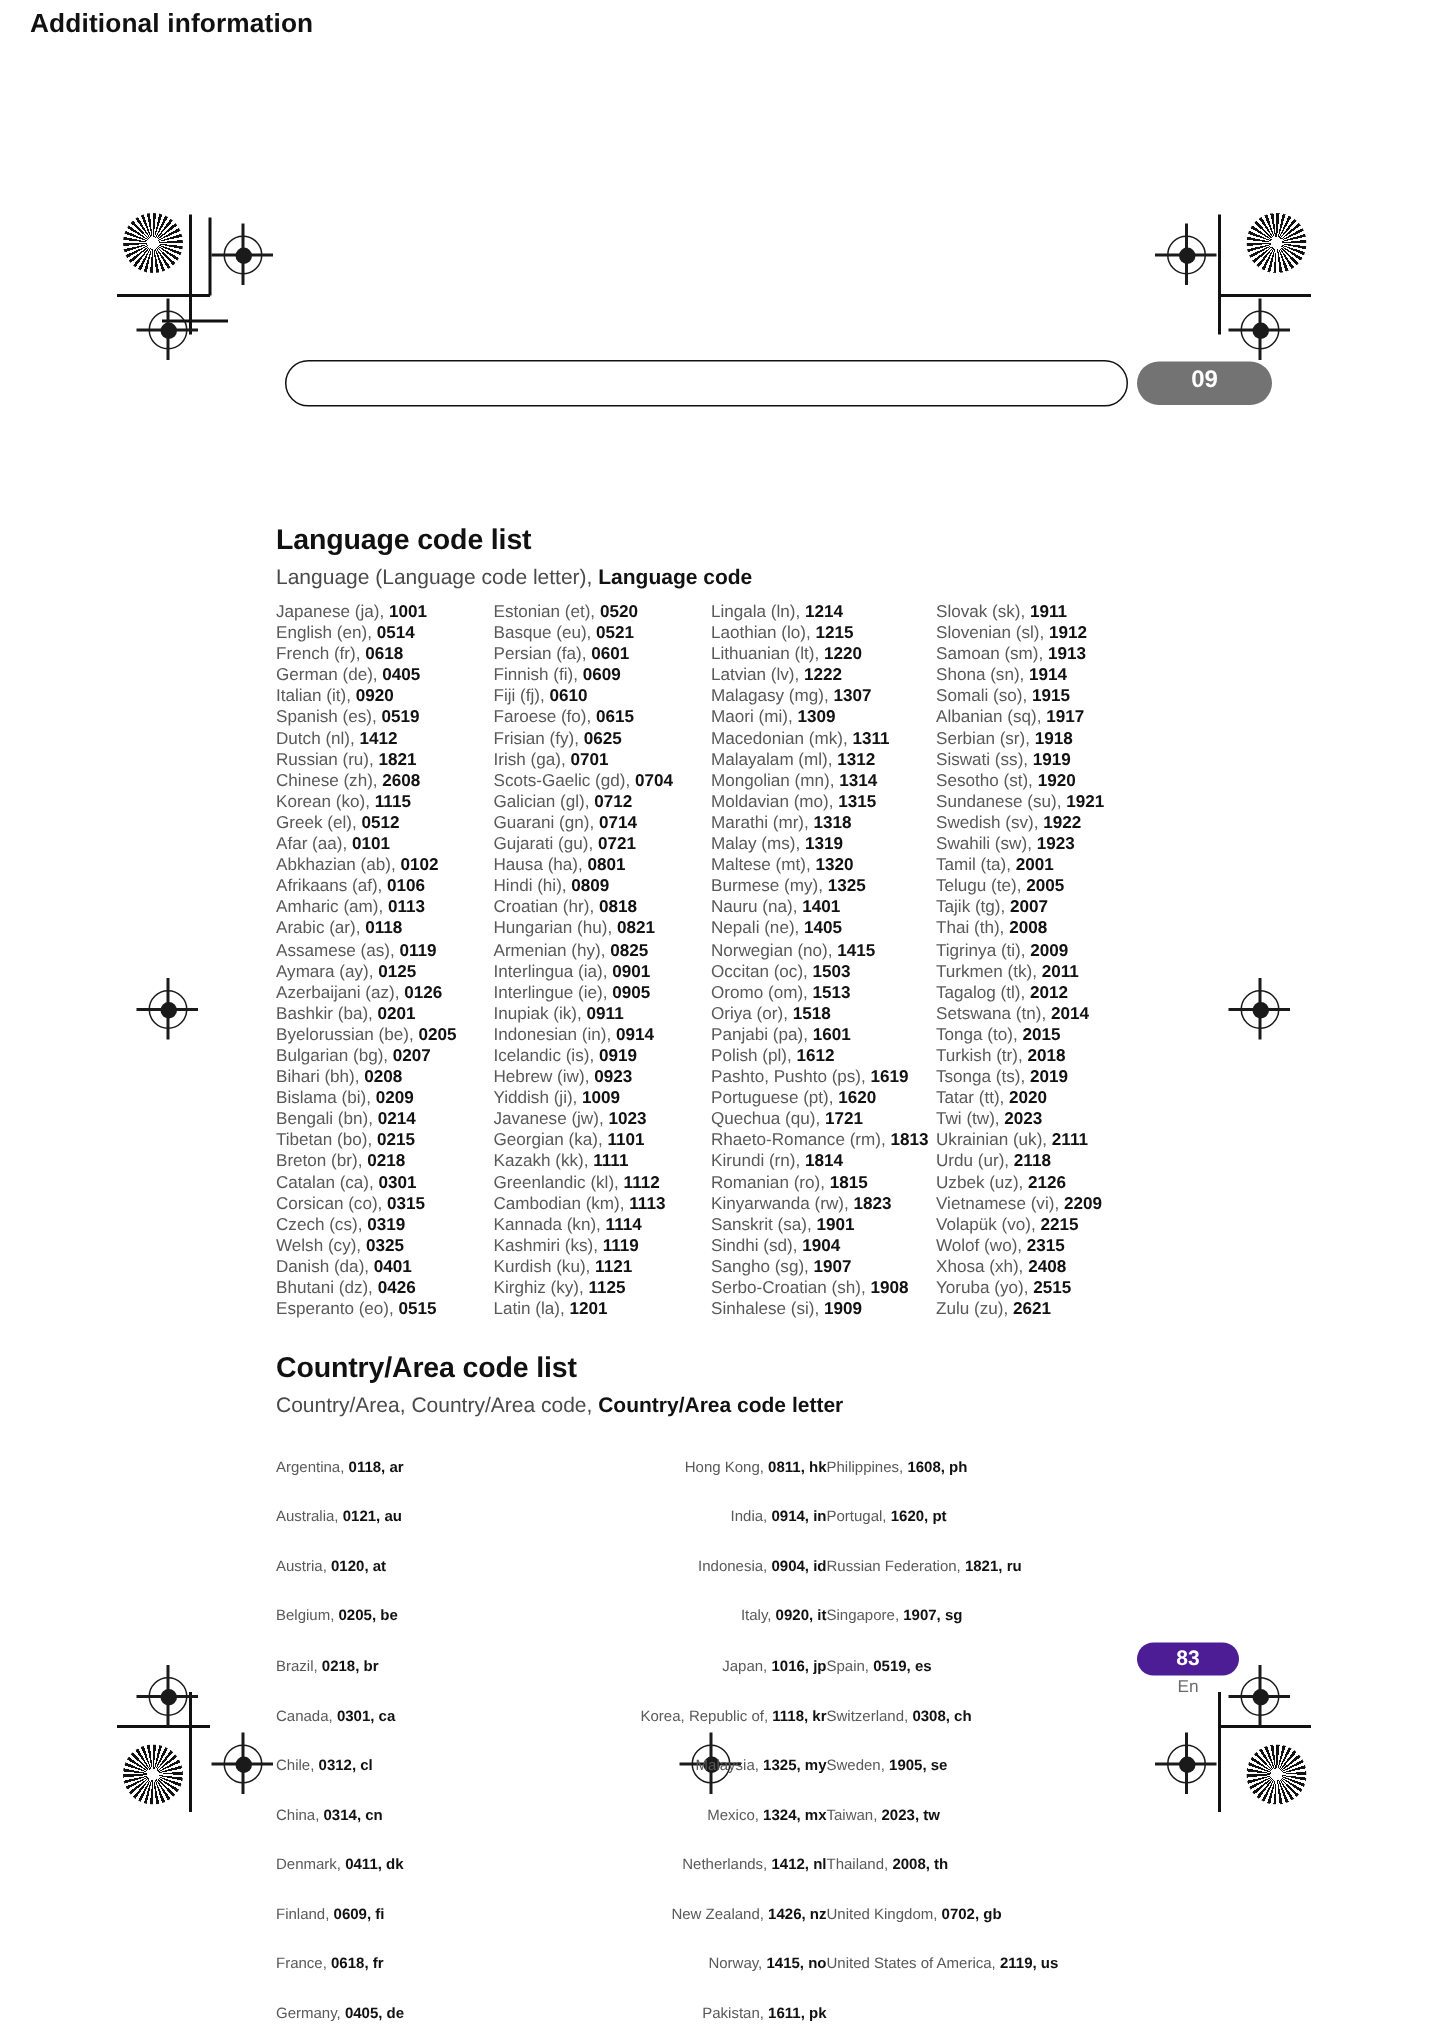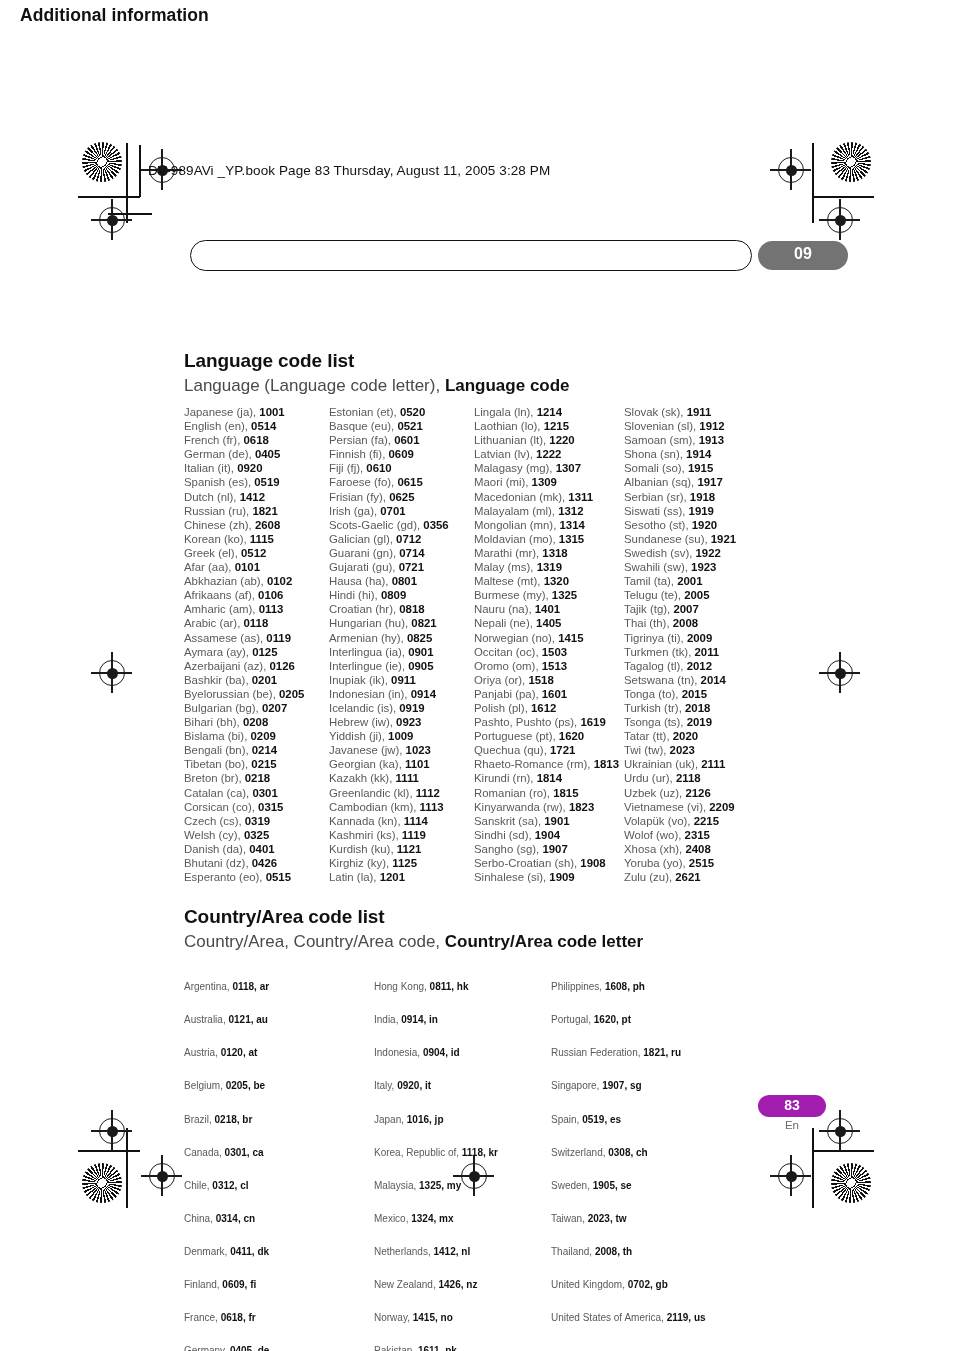--- a/index.html
+++ b/index.html
@@ -126,21 +126,21 @@
   }
   h2.sec-title {
     margin: 0;
     font-size: 19px;
     font-weight: bold;
     color: #111;
     letter-spacing: -0.1px;
   }
   .sec-sub {
     margin: 4px 0 9px 0;
-    font-size: 17px;
+    font-size: 14px;
     color: #4a4a4a;
   }
   .sec-sub b { color: #111; font-weight: bold; }
 
   .code-cols {
     display: flex;
     gap: 0px;
     align-items: center;
   }
   .code-col {
@@ -162,40 +162,40 @@
   .code-col li b {
     color: #111;
     font-weight: bold;
   }
 
   .sec-gap { height: 22px; }
 
   .country-cols { display: flex; }
   .country-col { flex: 0 0 auto; }
   .country-col.c1 { width: 190px; }
-  .country-col.c2 { width: 177px; }
+  .country-col.c2 { width: 177px; text-align: right; }
   .country-col.c3 { width: 233px; }
   .country-col ul { list-style: none; margin: 0; padding: 0; }
   .country-col li {
     font-size: 10px;
     line-height: 14.1px;
     color: #595959;
     white-space: nowrap;
     margin-top: 19px;
   }
   .country-col li b { color: #111; font-weight: bold; }
 
   
   .folio-pill {
     position: absolute;
     left: 758px;
     top: 1095px;
     width: 68px;
     height: 22px;
-    background: #a21caf;
+    background: #4c1d95;
     border-radius: 11px;
   }
   .folio-num {
     position: absolute;
     left: 0; right: 0; top: 2px;
     text-align: center;
     color: #ffffff;
     font-size: 14px;
     font-weight: bold;
   }
@@ -258,21 +258,20 @@
   <div class="reg-target" style="left:778px; top:1163px;">
       <div class="reg-dot"></div>
     </div>
   <div class="reg-target" style="left:827px; top:1118px;">
       <div class="reg-dot"></div>
     </div>
   <div class="reg-target" style="left:99px; top:1118px;">
       <div class="reg-dot"></div>
     </div>
 
-  <div class="file-line">DV-989AVi _YP.book  Page 83  Thursday, August 11, 2005  3:28 PM</div>
 
   <div class="banner"></div>
   <div class="banner-title">Additional information</div>
   <div class="chapter-tag">
     <div class="chapter-num">09</div>
   </div>
 
   <div class="content">
 
     <h2 class="sec-title">Language code list</h2>
@@ -320,21 +319,21 @@
       <div class="code-col">
           <ul>
             <li><span>Estonian (et), </span><b>0520</b></li>
             <li><span>Basque (eu), </span><b>0521</b></li>
             <li><span>Persian (fa), </span><b>0601</b></li>
             <li><span>Finnish (fi), </span><b>0609</b></li>
             <li><span>Fiji (fj), </span><b>0610</b></li>
             <li><span>Faroese (fo), </span><b>0615</b></li>
             <li><span>Frisian (fy), </span><b>0625</b></li>
             <li><span>Irish (ga), </span><b>0701</b></li>
-            <li><span>Scots-Gaelic (gd), </span><b>0356</b></li>
+            <li><span>Scots-Gaelic (gd), </span><b>0704</b></li>
             <li><span>Galician (gl), </span><b>0712</b></li>
             <li><span>Guarani (gn), </span><b>0714</b></li>
             <li><span>Gujarati (gu), </span><b>0721</b></li>
             <li><span>Hausa (ha), </span><b>0801</b></li>
             <li><span>Hindi (hi), </span><b>0809</b></li>
             <li><span>Croatian (hr), </span><b>0818</b></li>
             <li><span>Hungarian (hu), </span><b>0821</b></li>
             <li><span>Armenian (hy), </span><b>0825</b></li>
             <li><span>Interlingua (ia), </span><b>0901</b></li>
             <li><span>Interlingue (ie), </span><b>0905</b></li>

